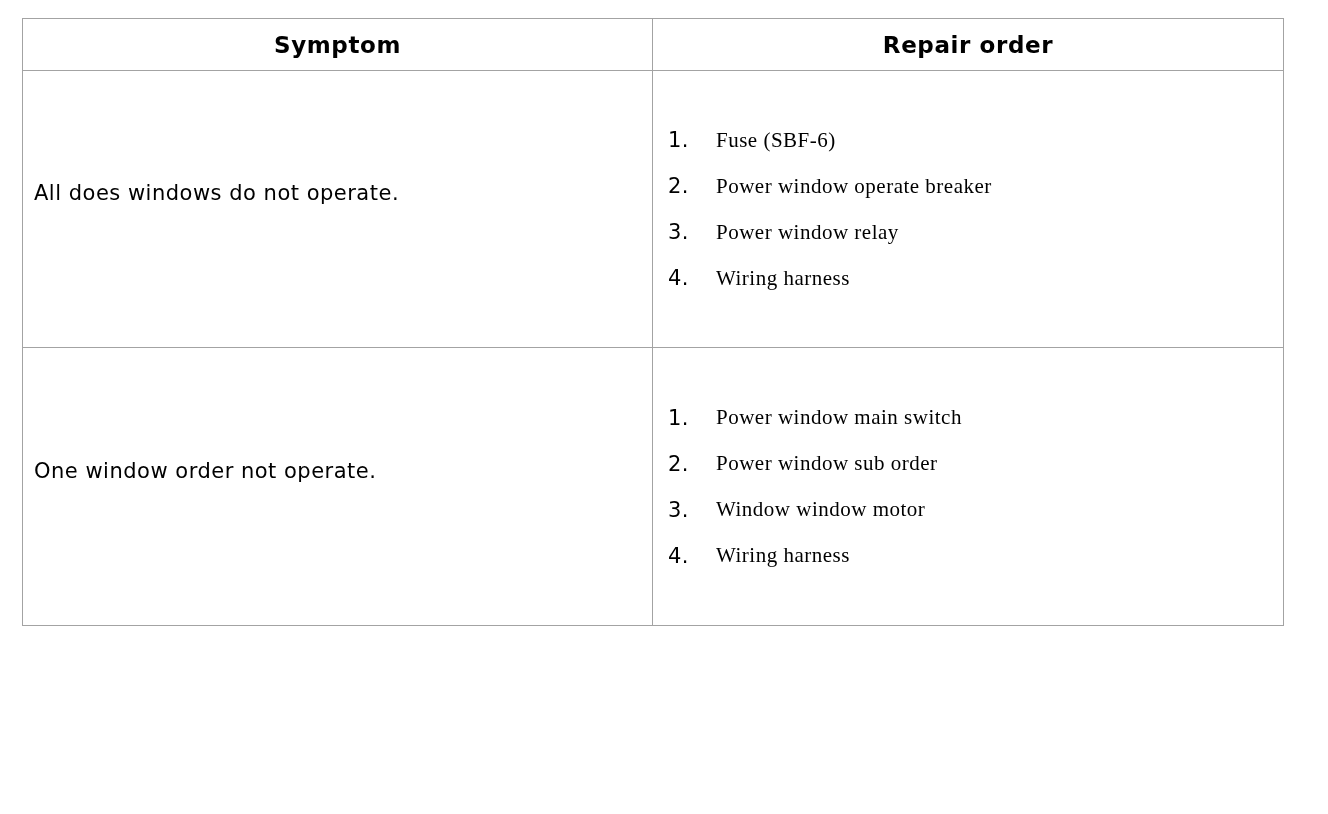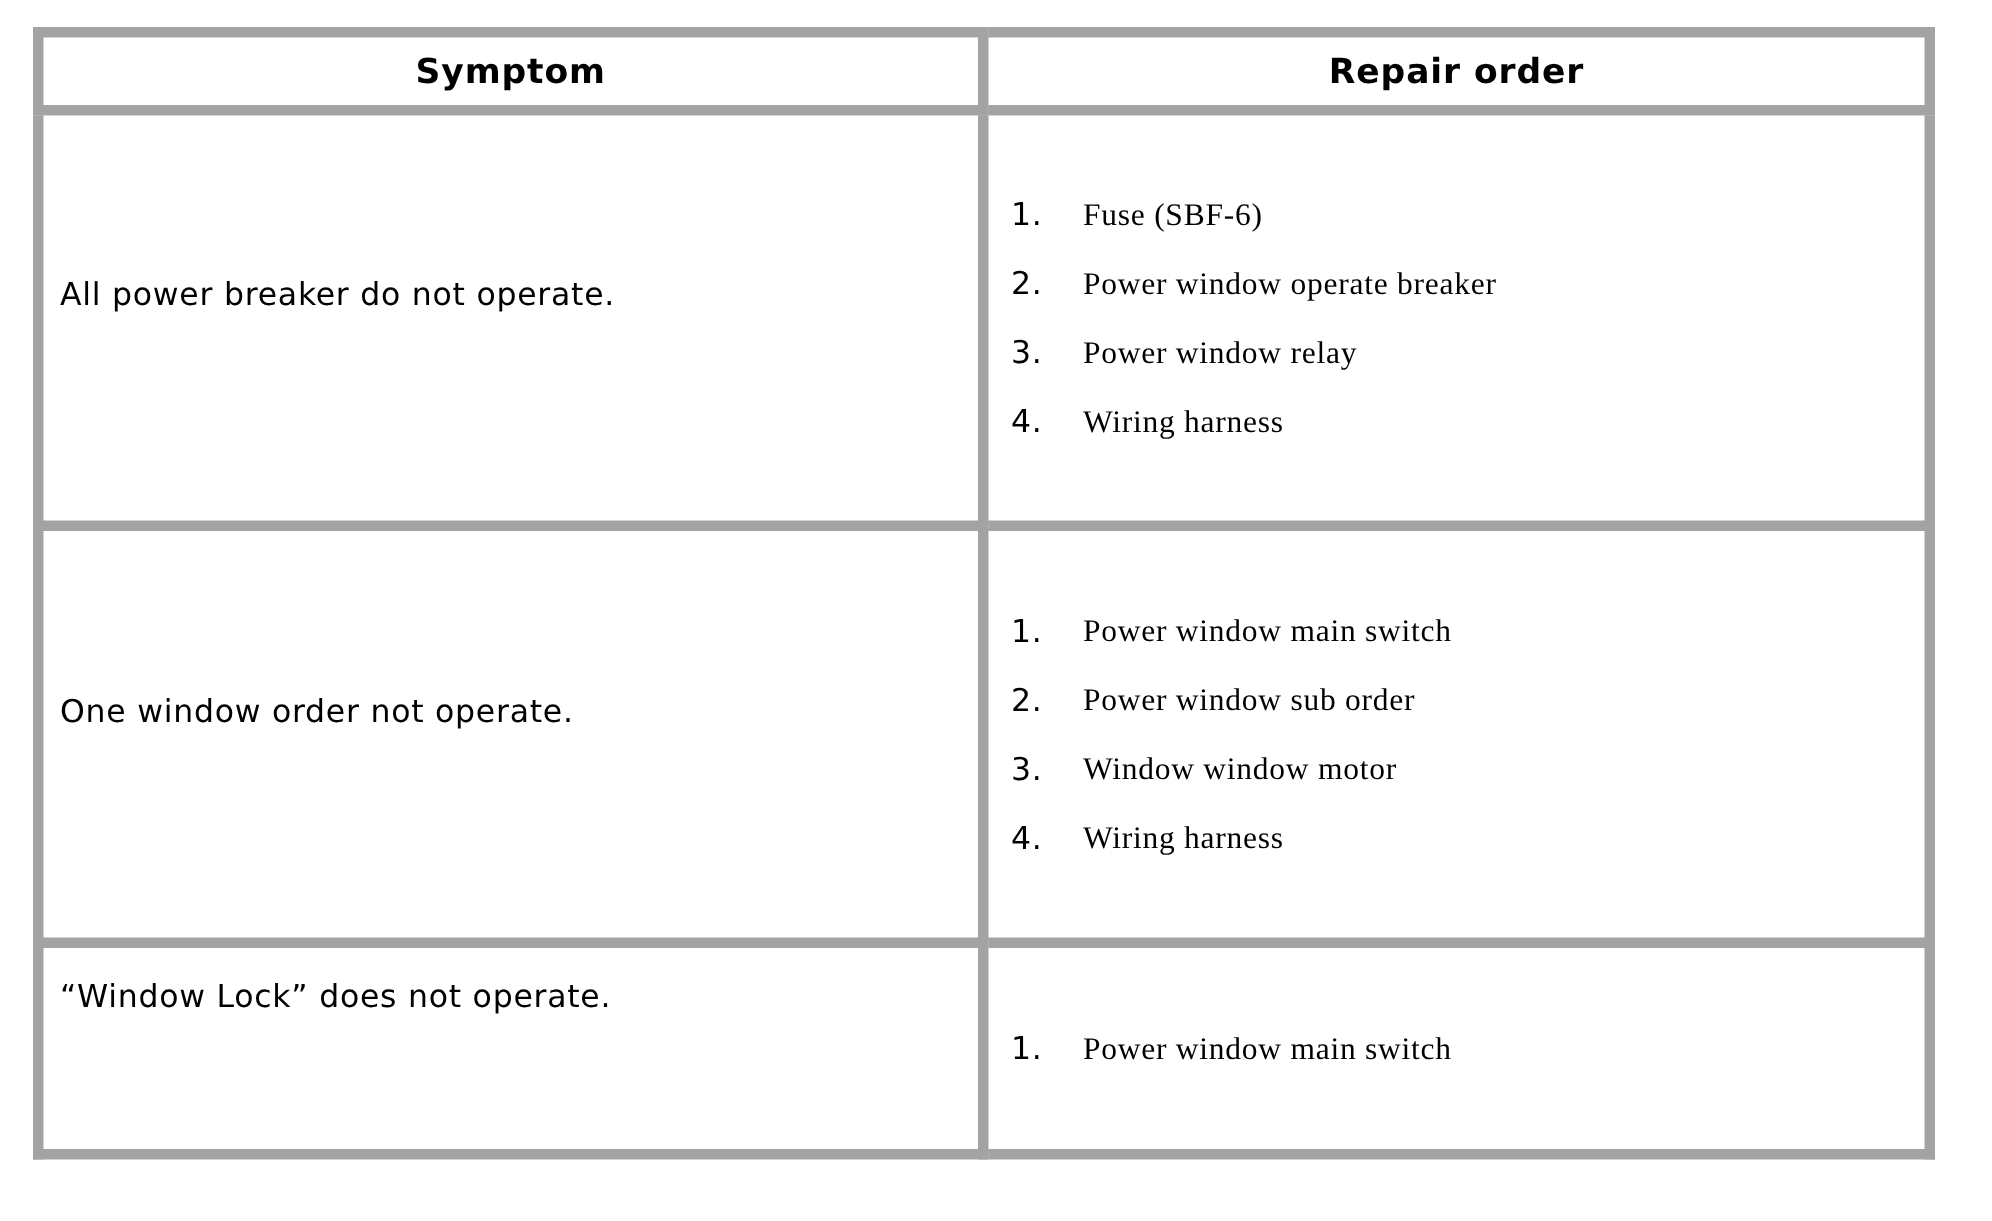--- a/index.html
+++ b/index.html
@@ -19,21 +19,21 @@
     overflow: hidden;
   }
   table.troubleshooting {
     border-collapse: collapse;
     table-layout: fixed;
     width: 1261px;
     margin: 18px 0 0 22px;
   }
   table.troubleshooting th,
   table.troubleshooting td {
-    border: 7px solid #a3a3a3;
+    border: 1px solid #a3a3a3;
     box-sizing: border-box;
     background: #ffffff;
   }
   col.col-symptom { width: 630px; }
   col.col-repair  { width: 631px; }
 
   th.header-cell {
     height: 52px;
     font-size: 23px;
     font-weight: bold;
@@ -94,21 +94,21 @@
     </colgroup>
     <thead>
       <tr>
         <th class="header-cell">Symptom</th>
         <th class="header-cell">Repair order</th>
       </tr>
     </thead>
     <tbody>
       <tr class="data-row-0">
         <td class="symptom-cell">
-          <div class="symptom-text">All power breaker do not operate.</div>
+          <div class="symptom-text">All does windows do not operate.</div>
         </td>
         <td class="repair-cell">
           <ol class="repair-list">
             <li>
               <span class="item-num">1.</span>
               <span class="item-label">Fuse (SBF-6)</span>
             </li>
             <li>
               <span class="item-num">2.</span>
               <span class="item-label">Power window operate breaker</span>
@@ -142,28 +142,15 @@
               <span class="item-num">3.</span>
               <span class="item-label">Window window motor</span>
             </li>
             <li>
               <span class="item-num">4.</span>
               <span class="item-label">Wiring harness</span>
             </li>
           </ol>
         </td>
       </tr>
-      <tr class="data-row-2">
-        <td class="symptom-cell">
-          <div class="symptom-text">“Window Lock” does not operate.</div>
-        </td>
-        <td class="repair-cell">
-          <ol class="repair-list">
-            <li>
-              <span class="item-num">1.</span>
-              <span class="item-label">Power window main switch</span>
-            </li>
-          </ol>
-        </td>
-      </tr>
     </tbody>
   </table>
 </div>
 
 </body></html>

